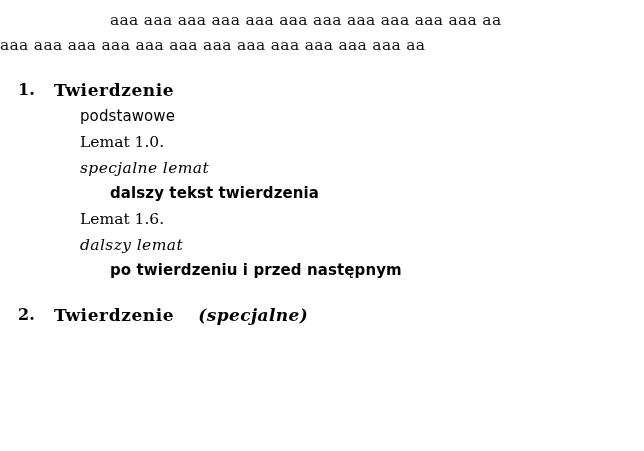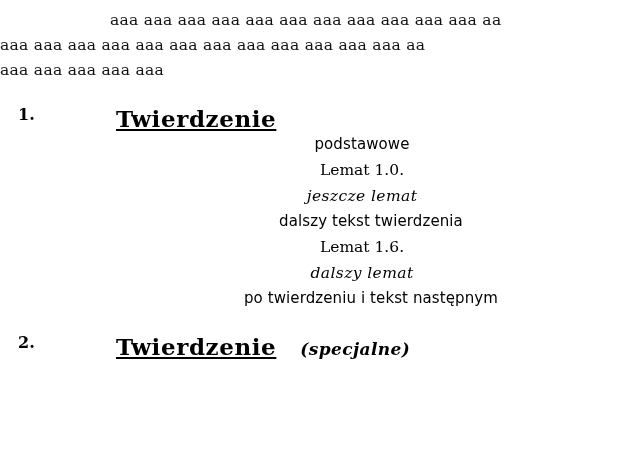--- a/index.html
+++ b/index.html
@@ -58,85 +58,83 @@
   }
   .thm-num {
     position: absolute;
     left: 0;
     top: 0;
     font-family: "DejaVu Serif", serif;
     font-weight: bold;
     font-size: 16px;
   }
   .thm-title {
-    margin-left: 98px;
+    margin-left: 36px;
     font-family: "DejaVu Serif", serif;
     font-weight: bold;
-    font-size: 23px;
+    font-size: 17px;
     letter-spacing: 0.6px;
-    text-decoration: underline;
   }
   .thm-qualifier {
     font-family: "DejaVu Serif", serif;
     font-weight: bold;
     font-style: italic;
     font-size: 17px;
     letter-spacing: 0.4px;
     margin-left: 24px;
   }
   .thm-body {
     margin-left: 62px;
-    text-align: center;
   }
   .sans-line {
     font-family: "DejaVu Sans", sans-serif;
     font-size: 15px;
     line-height: 25px;
     letter-spacing: 0.1px;
   }
   .serif-line {
     font-family: "DejaVu Serif", serif;
     font-size: 15.5px;
     line-height: 26px;
   }
   .italic-line {
     font-family: "DejaVu Serif", serif;
     font-style: italic;
     font-size: 15.5px;
     line-height: 26px;
     letter-spacing: 0.4px;
   }
   .indented {
-    margin-left: 18px;
+    margin-left: 30px;
+    font-weight: bold;
   }
 </style>
 </head>
 <body>
 
 <div class="page">
 
   <p class="intro">
     <span class="line first">aaa aaa aaa aaa aaa aaa aaa aaa aaa aaa aaa aa</span>
     <span class="line cont">aaa aaa aaa aaa aaa aaa aaa aaa aaa aaa aaa aaa aa</span>
-    <span class="line cont">aaa aaa aaa aaa aaa</span>
   </p>
 
   <div class="thm-block">
     <div class="thm-head">
       <span class="thm-num">1.</span>
       <span class="thm-title">Twierdzenie</span>
     </div>
     <div class="thm-body">
       <div class="sans-line">podstawowe</div>
       <div class="serif-line">Lemat 1.0.</div>
-      <div class="italic-line">jeszcze lemat</div>
+      <div class="italic-line">specjalne lemat</div>
       <div class="sans-line indented">dalszy tekst twierdzenia</div>
       <div class="serif-line">Lemat 1.6.</div>
       <div class="italic-line">dalszy lemat</div>
-      <div class="sans-line indented">po twierdzeniu i tekst następnym</div>
+      <div class="sans-line indented">po twierdzeniu i przed następnym</div>
     </div>
   </div>
 
   <div class="thm-block">
     <div class="thm-head">
       <span class="thm-num">2.</span>
       <span class="thm-title">Twierdzenie</span><span class="thm-qualifier">(specjalne)</span>
     </div>
   </div>
 

